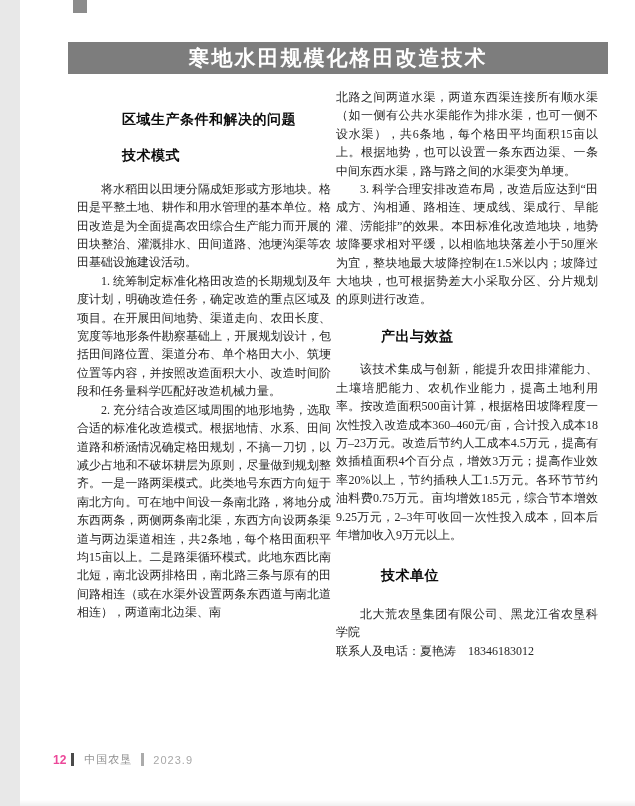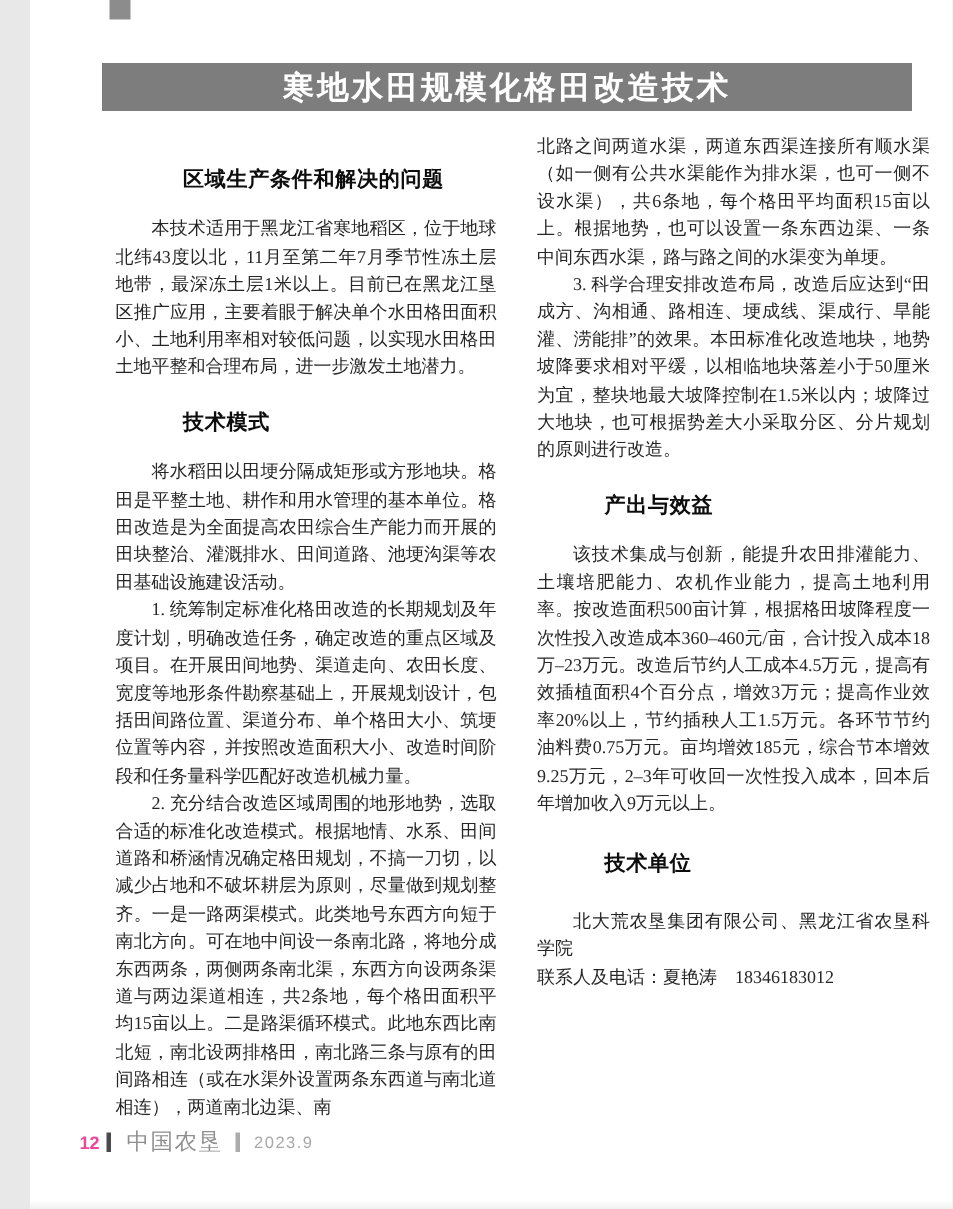--- a/index.html
+++ b/index.html
@@ -34,21 +34,21 @@
     letter-spacing: 2px;
   }
   .col {
     position: absolute;
     text-align: justify;
     color: #262626;
     font-size: 12px;
     line-height: 18.4px;
   }
   .col-left  { left: 57px;  top: 110px; width: 254px; }
-  .col-right { left: 338px; top: 88px;  width: 262px; }
+  .col-right { left: 316px; top: 88px;  width: 262px; }
   .sec-heading {
     font-family: "Liberation Sans", sans-serif;
     font-size: 14px;
     font-weight: bold;
     color: #0d0d0d;
     margin: 18px 0 15px 15px;
     letter-spacing: 0.5px;
     padding-left: 30px;
   }
   .sec-heading.first { margin-top: 0; }
@@ -64,21 +64,21 @@
   }
   .page-number { font-size: 12px; font-weight: bold; color: #ec4899; }
   .footer-bar-dark {
     width: 3px; height: 13px; background: #4a4a4a;
     margin: 0 10px 0 5px;
   }
   .footer-bar-light {
     width: 3px; height: 13px; background: #ababab;
     margin: 0 9px 0 9px;
   }
-  .journal-name { font-size: 15px; color: #8f8f8f; letter-spacing: 1px; }
+  .journal-name { font-size: 11px; color: #8f8f8f; letter-spacing: 1px; }
   .issue-number { font-size: 11px; color: #a8a8a8; letter-spacing: 1px; }
   .scan-edge-right {
     position: absolute; right: 0; top: 0; width: 7px; height: 100%;
     background: linear-gradient(to right, rgba(0,0,0,0), rgba(0,0,0,0.07));
     pointer-events: none;
   }
   .scan-edge-bottom {
     position: absolute; left: 0; bottom: 0; width: 100%; height: 6px;
     background: linear-gradient(to bottom, rgba(0,0,0,0), rgba(0,0,0,0.06));
     pointer-events: none;
@@ -90,21 +90,20 @@
 <div class="page">
 
   <div class="corner-square" style="background: rgb(140, 140, 140);"></div>
 
   <div class="title-banner" style="background: rgb(125, 125, 125);">
     <h1 class="article-title">寒地水田规模化格田改造技术</h1>
   </div>
 
   <div class="col col-left" style="color: rgb(38, 38, 38);">
     <h2 class="sec-heading first">区域生产条件和解决的问题</h2>
-    <p class="body-para">本技术适用于黑龙江省寒地稻区，位于地球北纬43度以北，11月至第二年7月季节性冻土层地带，最深冻土层1米以上。目前已在黑龙江垦区推广应用，主要着眼于解决单个水田格田面积小、土地利用率相对较低问题，以实现水田格田土地平整和合理布局，进一步激发土地潜力。</p>
     <h2 class="sec-heading">技术模式</h2>
     <p class="body-para">将水稻田以田埂分隔成矩形或方形地块。格田是平整土地、耕作和用水管理的基本单位。格田改造是为全面提高农田综合生产能力而开展的田块整治、灌溉排水、田间道路、池埂沟渠等农田基础设施建设活动。</p>
     <p class="body-para">1. 统筹制定标准化格田改造的长期规划及年度计划，明确改造任务，确定改造的重点区域及项目。在开展田间地势、渠道走向、农田长度、宽度等地形条件勘察基础上，开展规划设计，包括田间路位置、渠道分布、单个格田大小、筑埂位置等内容，并按照改造面积大小、改造时间阶段和任务量科学匹配好改造机械力量。</p>
     <p class="body-para">2. 充分结合改造区域周围的地形地势，选取合适的标准化改造模式。根据地情、水系、田间道路和桥涵情况确定格田规划，不搞一刀切，以减少占地和不破坏耕层为原则，尽量做到规划整齐。一是一路两渠模式。此类地号东西方向短于南北方向。可在地中间设一条南北路，将地分成东西两条，两侧两条南北渠，东西方向设两条渠道与两边渠道相连，共2条地，每个格田面积平均15亩以上。二是路渠循环模式。此地东西比南北短，南北设两排格田，南北路三条与原有的田间路相连（或在水渠外设置两条东西道与南北道相连），两道南北边渠、南</p>
   </div>
 
   <div class="col col-right" style="color: rgb(38, 38, 38);">
     <p class="body-para noindent">北路之间两道水渠，两道东西渠连接所有顺水渠（如一侧有公共水渠能作为排水渠，也可一侧不设水渠），共6条地，每个格田平均面积15亩以上。根据地势，也可以设置一条东西边渠、一条中间东西水渠，路与路之间的水渠变为单埂。</p>
     <p class="body-para">3. 科学合理安排改造布局，改造后应达到“田成方、沟相通、路相连、埂成线、渠成行、旱能灌、涝能排”的效果。本田标准化改造地块，地势坡降要求相对平缓，以相临地块落差小于50厘米为宜，整块地最大坡降控制在1.5米以内；坡降过大地块，也可根据势差大小采取分区、分片规划的原则进行改造。</p>
     <h2 class="sec-heading">产出与效益</h2>

